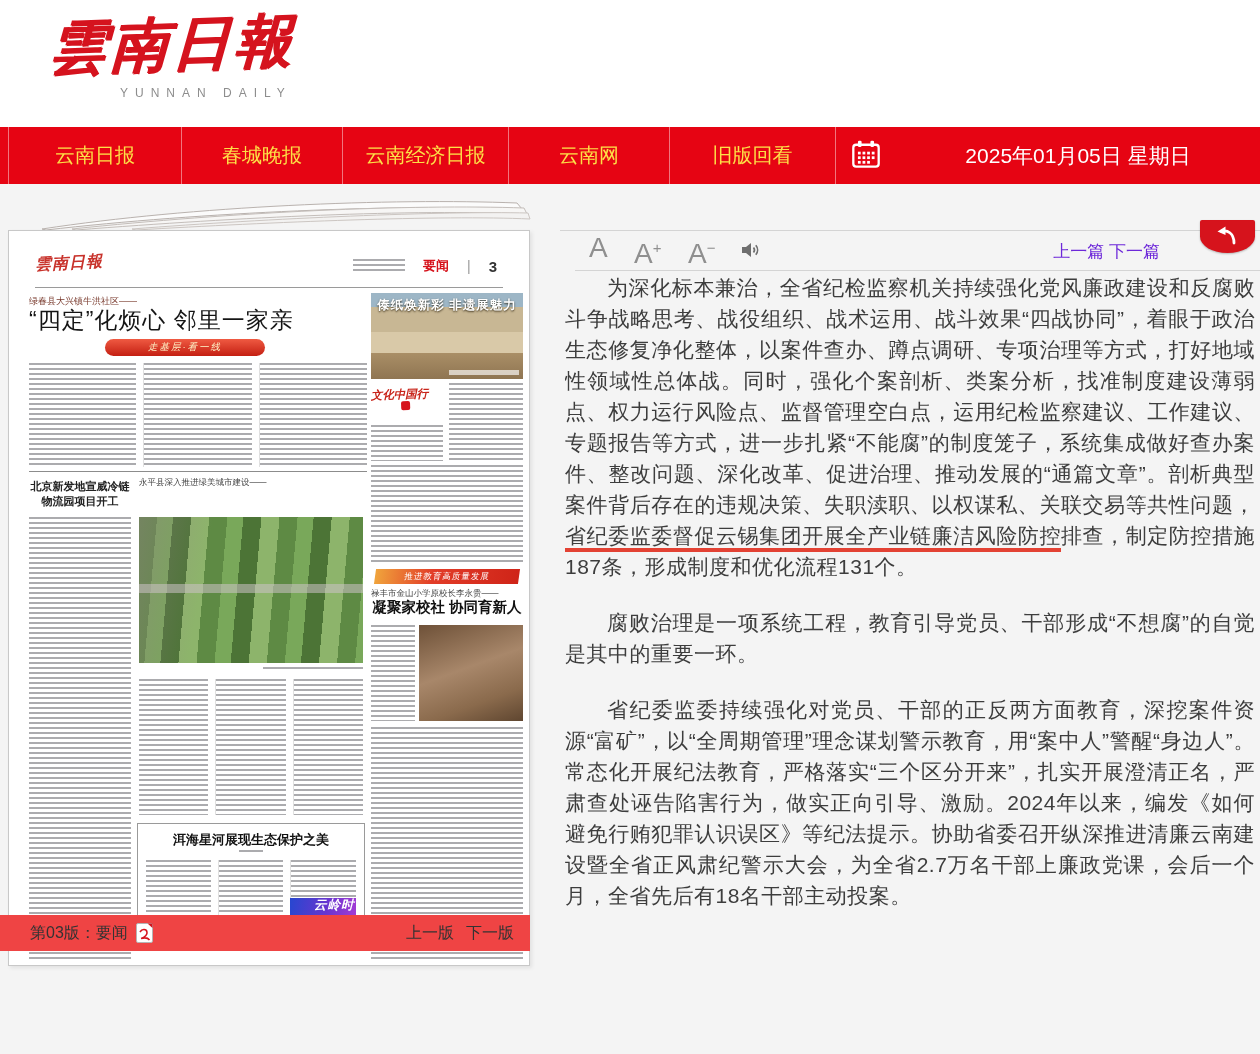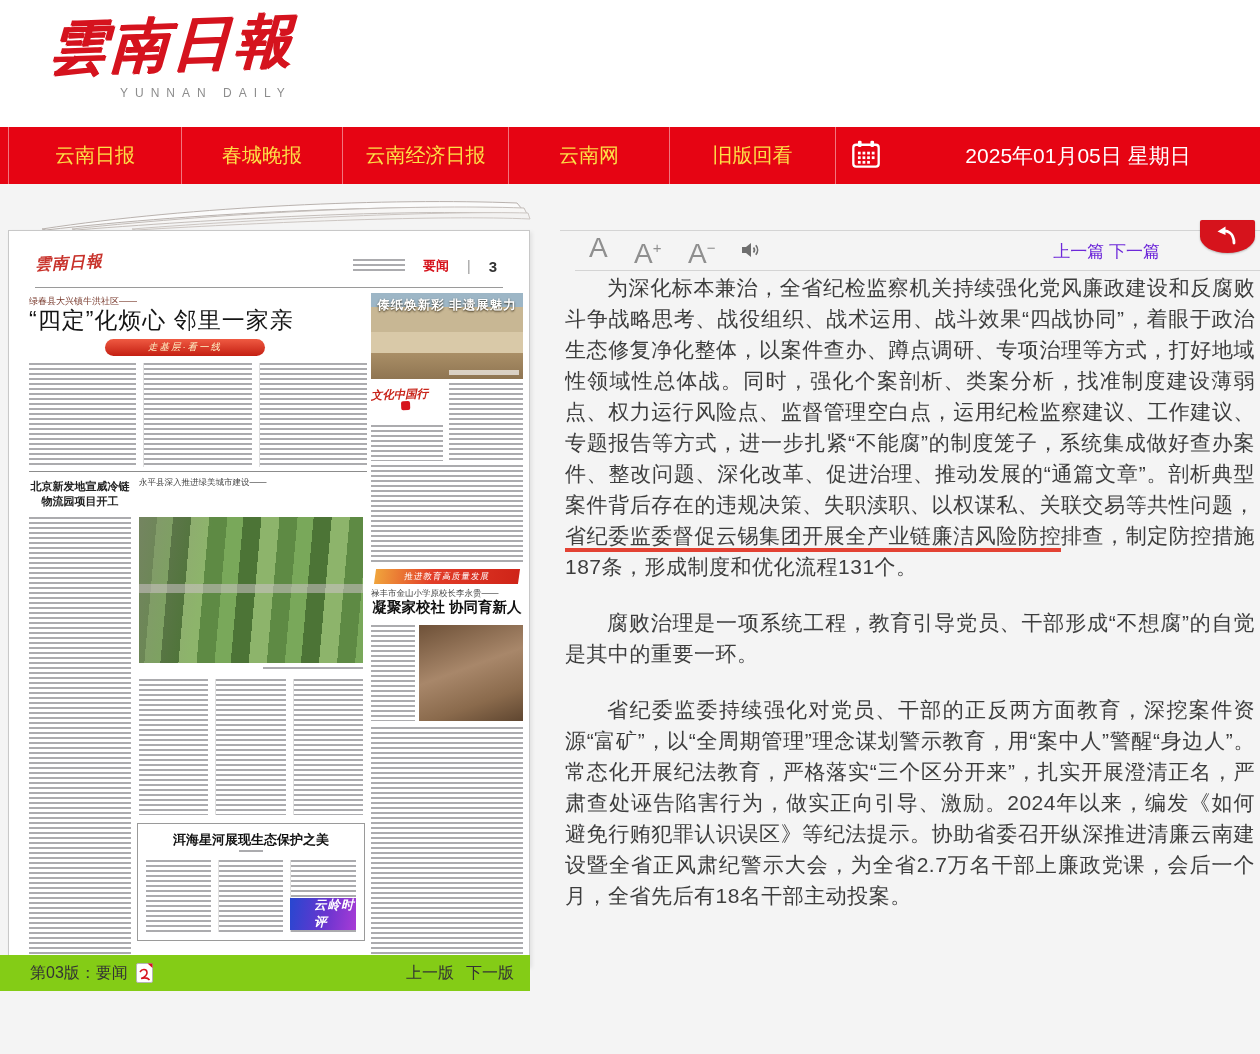--- a/index.html
+++ b/index.html
@@ -99,21 +99,21 @@
              display:flex;align-items:center;justify-content:center;letter-spacing:1px;}
   .a5-kicker{left:362px;top:357px;font-size:8.5px;color:#444;}
   .a5-headline{left:362px;top:367px;width:152px;text-align:center;font-size:14.5px;font-weight:bold;
                color:#111;cursor:pointer;}
   .a5-photo{left:410px;top:394px;width:104px;height:96px;cursor:pointer;
             background:linear-gradient(160deg,#6e5138,#a8876a 45%,#8a6a4c 75%,#5f4630);}
   .a5-micro-left{left:362px;top:394px;width:44px;height:96px;}
   .a5-micro-bottom{left:362px;top:496px;width:152px;height:232px;}
 
   
-  .page-bar{position:absolute;left:0;top:955px;width:530px;height:36px;background:#84cc16;
+  .page-bar{position:absolute;left:0;top:915px;width:530px;height:36px;background:#ef4444;
             display:flex;align-items:center;padding:0 16px 0 30px;box-sizing:border-box;font-size:16px;color:#333;}
   .pdf-icon{margin-left:8px;cursor:pointer;display:inline-flex;}
   .page-bar .spacer{flex:1;}
   .page-bar a{color:#333;text-decoration:none;cursor:pointer;margin-left:12px;}
 
   
   .hairline1{position:absolute;left:560px;top:230px;width:700px;border-top:1px solid #d4d4d4;height:0;}
   .hairline2{position:absolute;left:575px;top:270px;width:685px;border-top:1px solid #d4d4d4;height:0;}
   .fontbtn{position:absolute;top:231px;font-size:28px;color:#8f8f8f;cursor:pointer;line-height:34px;}
   .fontbtn sup{font-size:15px;}

